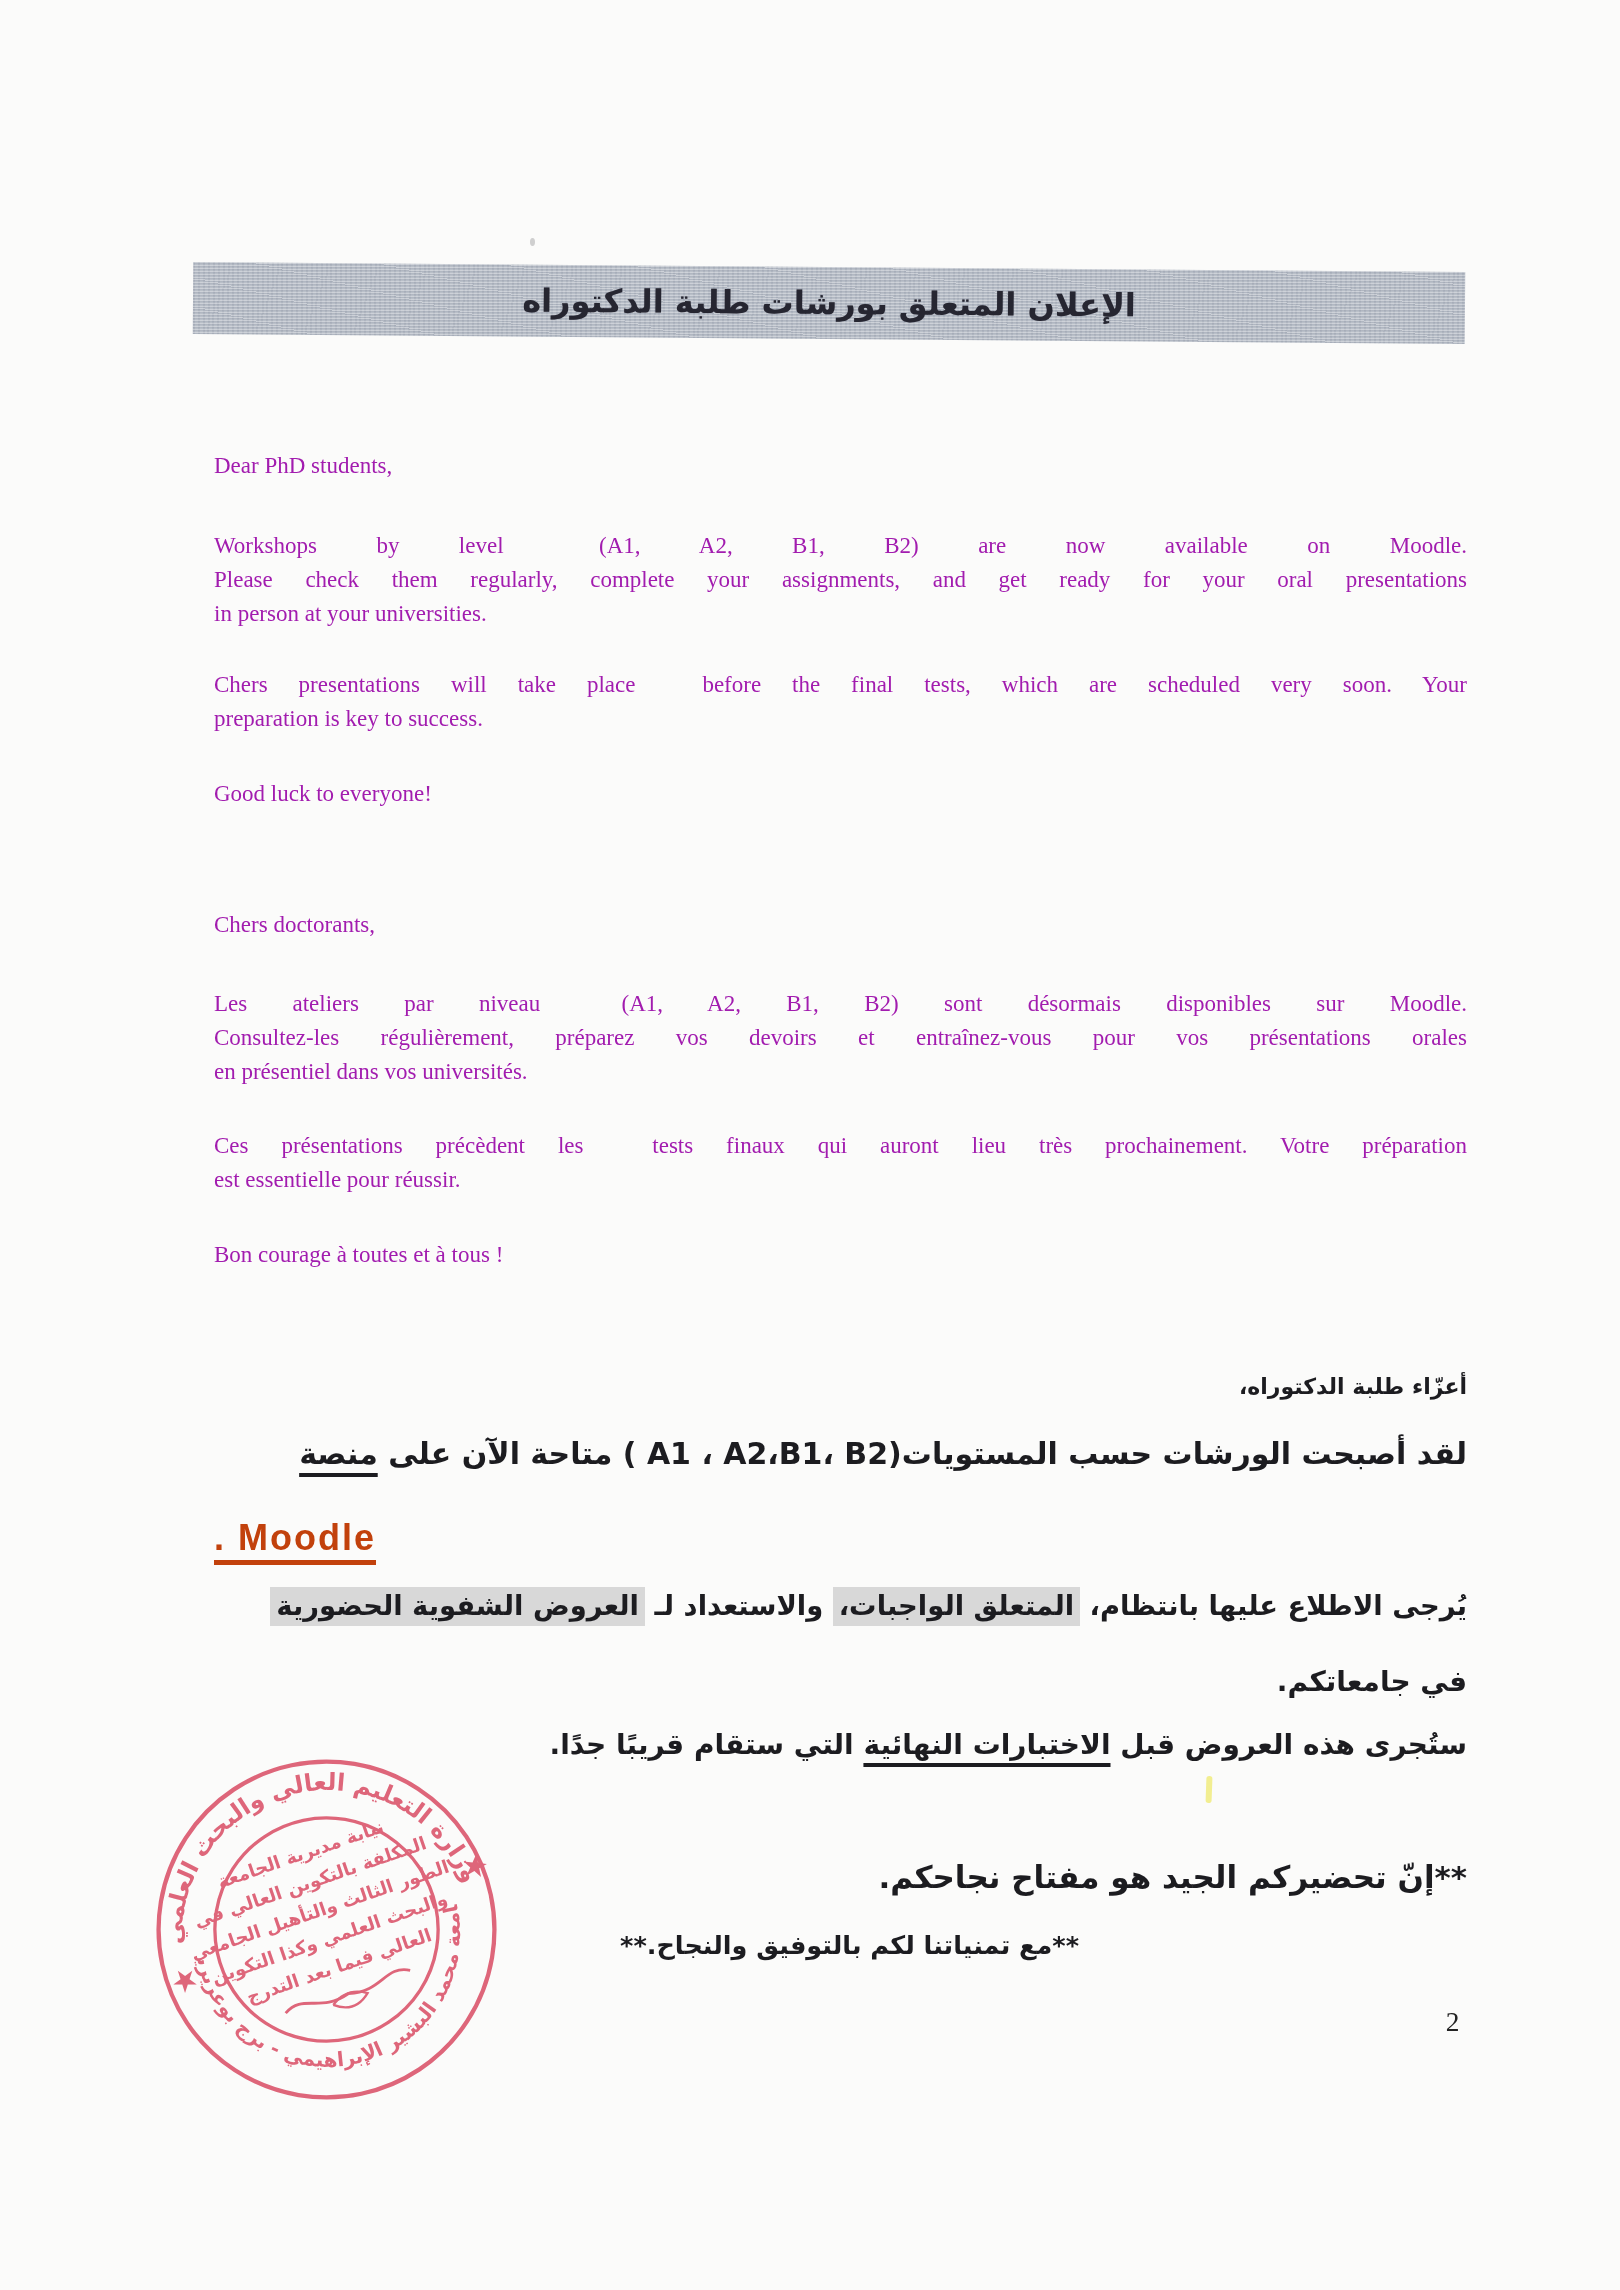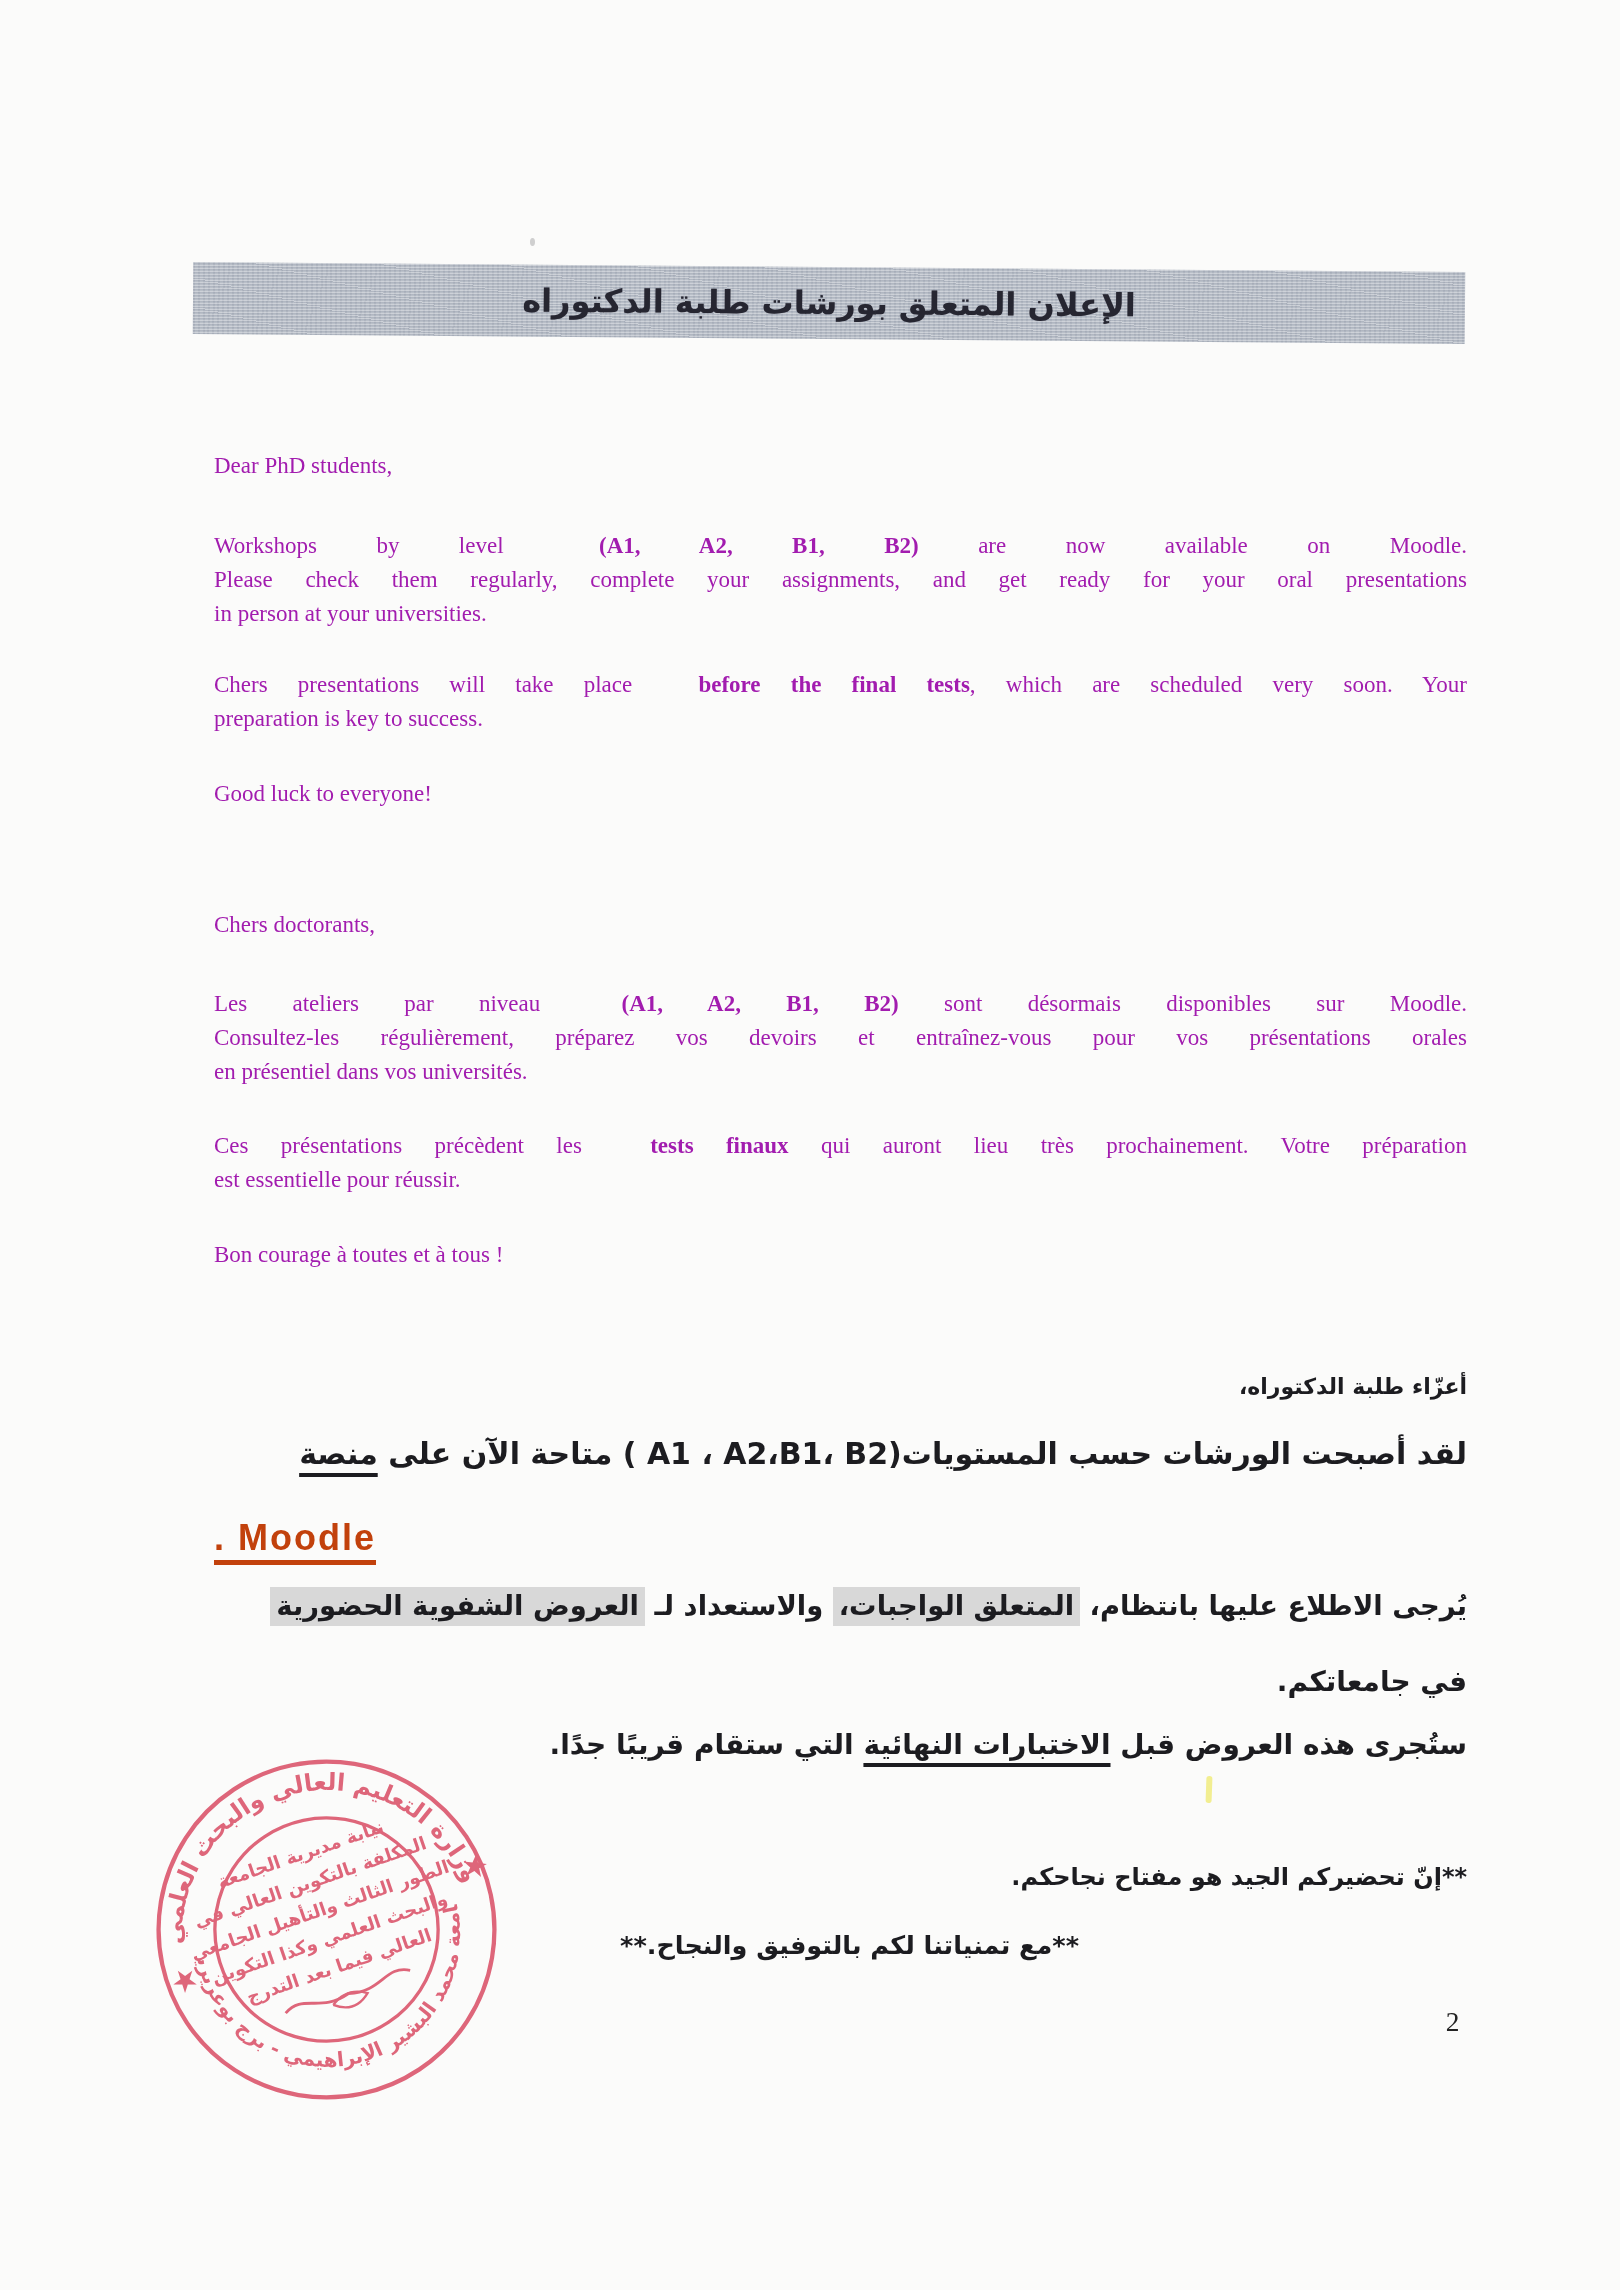--- a/index.html
+++ b/index.html
@@ -6,21 +6,21 @@
   .page{position:relative;width:1620px;height:2291px;margin:0 auto;background:#fbfbfa;
         font-family:"Liberation Serif",serif;color:#1f1f23;overflow:hidden;}
   .block{position:absolute;left:214px;width:1253px;}
 
   
   .latin{font-size:23px;line-height:34px;color:#a21caf;}
   .line{display:block;}
   .jline{text-align:justify;text-align-last:justify;}
   .nline{text-align:left;text-align-last:auto;}
   .seg{}
-  .b{font-weight:bold;margin-left:36px;}
+  .b{font-weight:normal;margin-left:36px;}
   .u{text-decoration:underline;text-decoration-thickness:2.9px;text-underline-offset:6.9px;}
   .hl{background:#d8d8d8;padding:2.9px 5.9px 4.9px;margin-top:28px;}
 
   
   .ar{font-family:"DejaVu Sans",sans-serif;font-weight:bold;direction:rtl;color:#1c1c20;}
   .ar .line{white-space:nowrap;}
   .ar .nline{text-align:right;}
   .ar .u{text-decoration-thickness:3.9px;text-underline-offset:8.8px;}
 
   
@@ -98,21 +98,21 @@
     </div>
   <div class="block ar" style="top:1580px;font-size:27.4px;line-height:51px">
       <div class="line nline"><span class="seg">يُرجى الاطلاع عليها بانتظام، </span><span class="seg hl">المتعلق الواجبات،</span><span class="seg"> والاستعداد لـ </span><span class="seg hl">العروض الشفوية الحضورية</span></div>
     </div>
   <div class="block ar" style="top:1658px;font-size:28px;line-height:47px">
       <div class="line nline"><span class="seg">في جامعاتكم.</span></div>
     </div>
   <div class="block ar" style="top:1721px;font-size:28px;line-height:47px">
       <div class="line nline"><span class="seg">ستُجرى هذه العروض قبل </span><span class="seg u">الاختبارات النهائية</span><span class="seg"> التي ستقام قريبًا جدًا.</span></div>
     </div>
-  <div class="block ar" style="top:1855px;font-size:24px;line-height:45px">
+  <div class="block ar" style="top:1855px;font-size:31px;line-height:45px">
       <div class="line nline"><span class="seg">**إنّ تحضيركم الجيد هو مفتاح نجاحكم.</span></div>
     </div>
   <div class="block ar" style="top:1923px;font-size:25.5px;line-height:45px;padding-right:388px;box-sizing:border-box">
       <div class="line nline"><span class="seg">**مع تمنياتنا لكم بالتوفيق والنجاح.**</span></div>
     </div>
 
   <div class="stamp">
     <svg width="367" height="353" viewBox="0 0 374 370">
       <circle cx="187" cy="185" r="176" fill="none" stroke="#dc5a70" stroke-width="4.5"></circle>
       <circle cx="187" cy="185" r="117" fill="none" stroke="#dc5a70" stroke-width="3.5"></circle>

